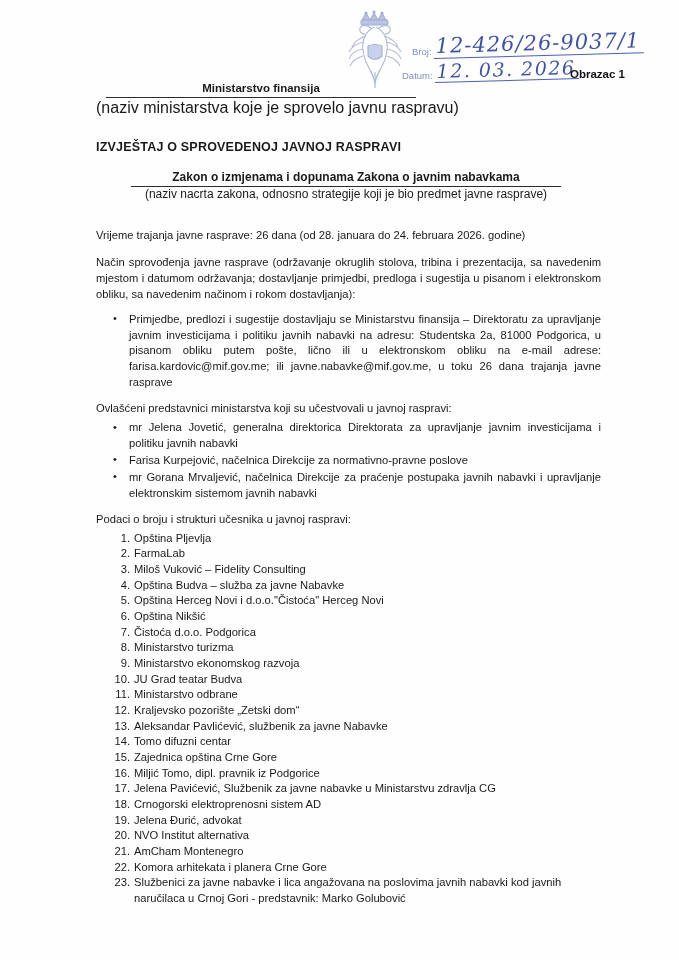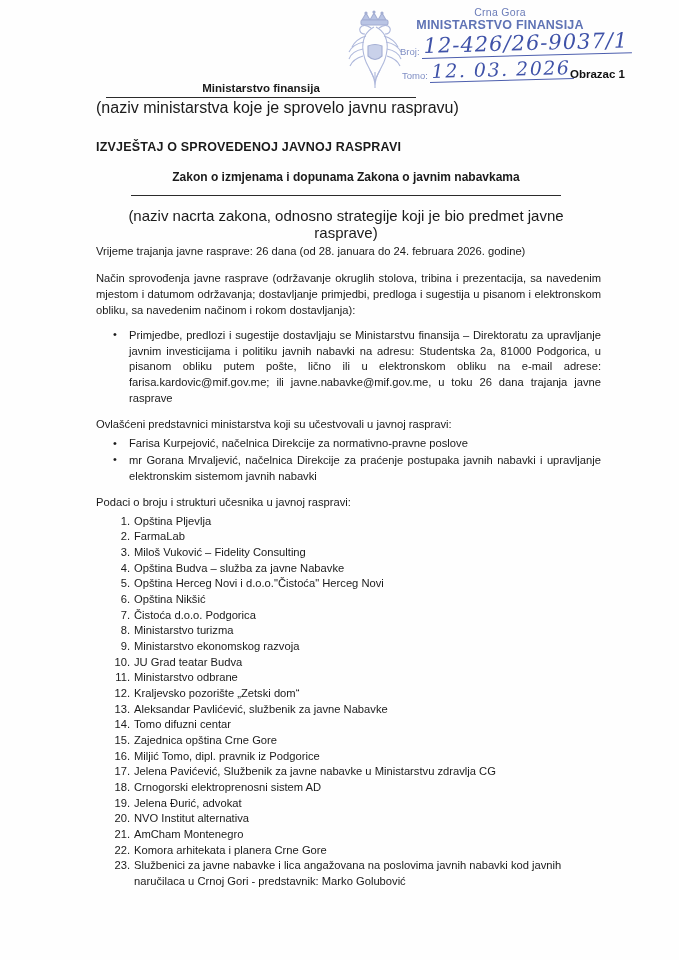--- a/index.html
+++ b/index.html
@@ -53,21 +53,21 @@
     letter-spacing: 0.2px;
     color: #5f73b5;
     white-space: nowrap;
   }
   .stamp-row {
     position: absolute;
     display: flex;
     align-items: flex-end;
     white-space: nowrap;
   }
-  .stamp-row.num { left: 60px; top: 32px; text-align: center; }
+  .stamp-row.num { left: 72px; top: 32px; text-align: center; }
   .stamp-row.date { left: 62px; top: 58px; }
   .stamp-label {
     font-size: 9.5px;
     color: #7f8ec4;
     padding-bottom: 2px;
     padding-right: 2px;
   }
   .hand {
     font-family: "DejaVu Serif", serif;
     font-style: italic;
@@ -131,46 +131,46 @@
   .law-block {
     position: absolute;
     left: 96px;
     top: 170px;
     width: 500px;
     text-align: center;
   }
   .law-name {
     font-size: 12px;
     font-weight: bold;
-    padding-bottom: 10px;
+    padding-bottom: 1px;
   }
   .law-rule {
     border-bottom: 1px solid #2b2b2b;
     width: 430px;
     margin: 1px auto 0 auto;
   }
   .law-sub {
-    font-size: 15px;
-    margin-top: 11px;
+    font-size: 12px;
+    margin-top: 0;
   }
 
   
   .body-wrap {
     position: absolute;
     left: 96px;
     top: 228px;
     width: 505px;
     font-size: 11.2px;
     line-height: 1.42;
   }
   .para {
     text-align: justify;
     margin: 0 0 9px 0;
   }
-  .para.single { margin-bottom: 11px; margin-top: 16px; }
+  .para.single { margin-bottom: 11px; }
 
   ul.bullets {
     list-style: none;
     margin: 0 0 10px 0;
     padding: 0;
   }
   ul.bullets > li {
     position: relative;
     padding-left: 33px;
     text-align: justify;
@@ -237,32 +237,28 @@
 
           <path d="M44 30 q10 3 14 11 M46 36 q11 2 15 10 M47 43 q11 2 14 10 M47 50 q10 3 13 10"></path>
 
           <path d="M30 64 q5 9 5 16 M40 64 q-5 9 -5 16 M35 66 v16"></path>
 
           <path d="M28 40 q7 -3 14 0 v10 q-7 7 -14 0 z" fill="#a8b5dd" stroke="#6b7cb8"></path>
         </g>
       </svg>
     </div>
 
-    <div class="stamp-head">
-      <div class="stamp-country">Crna Gora</div>
-      <div class="stamp-ministry">MINISTARSTVO FINANSIJA</div>
-    </div>
 
     <div class="stamp-row num">
       <span class="stamp-label">Broj:</span>
       <span class="hand">12-426/26-9037/1</span>
     </div>
 
     <div class="stamp-row date">
-      <span class="stamp-label">Tomo:</span>
+      <span class="stamp-label">Datum:</span>
       <span class="hand date-hand">12. 03. 2026</span>
     </div>
 
     <div class="obrazac">Obrazac 1</div>
   </div>
 
   <div class="ministry-block">
     <div class="ministry-name">Ministarstvo finansija</div>
     <div class="rule-wide"></div>
     <div class="ministry-sub">(naziv ministarstva koje je sprovelo javnu raspravu)</div>
@@ -282,20 +278,21 @@
 
     <p class="para">Način sprovođenja javne rasprave (održavanje okruglih stolova, tribina i prezentacija, sa navedenim mjestom i datumom održavanja; dostavljanje primjedbi, predloga i sugestija u pisanom i elektronskom obliku, sa navedenim načinom i rokom dostavljanja):</p>
 
     <ul class="bullets">
       <li>Primjedbe, predlozi i sugestije dostavljaju se Ministarstvu finansija – Direktoratu za upravljanje javnim investicijama i politiku javnih nabavki na adresu: Studentska 2a, 81000 Podgorica, u pisanom obliku putem pošte, lično ili u elektronskom obliku na e-mail adrese: farisa.kardovic@mif.gov.me; ili javne.nabavke@mif.gov.me, u toku 26 dana trajanja javne rasprave</li>
     </ul>
 
     <p class="para section-lead">Ovlašćeni predstavnici ministarstva koji su učestvovali u javnoj raspravi:</p>
 
     <ul class="bullets">
+      <li>mr Jelena Jovetić, generalna direktorica Direktorata za upravljanje javnim investicijama i politiku javnih nabavki</li>
       <li>Farisa Kurpejović, načelnica Direkcije za normativno-pravne poslove</li>
       <li>mr Gorana Mrvaljević, načelnica Direkcije za praćenje postupaka javnih nabavki i upravljanje elektronskim sistemom javnih nabavki</li>
     </ul>
 
     <p class="para section-lead">Podaci o broju i strukturi učesnika u javnoj raspravi:</p>
 
     <ol class="numlist">
       <li>Opština Pljevlja</li>
       <li>FarmaLab</li>
       <li>Miloš Vuković – Fidelity Consulting</li>

